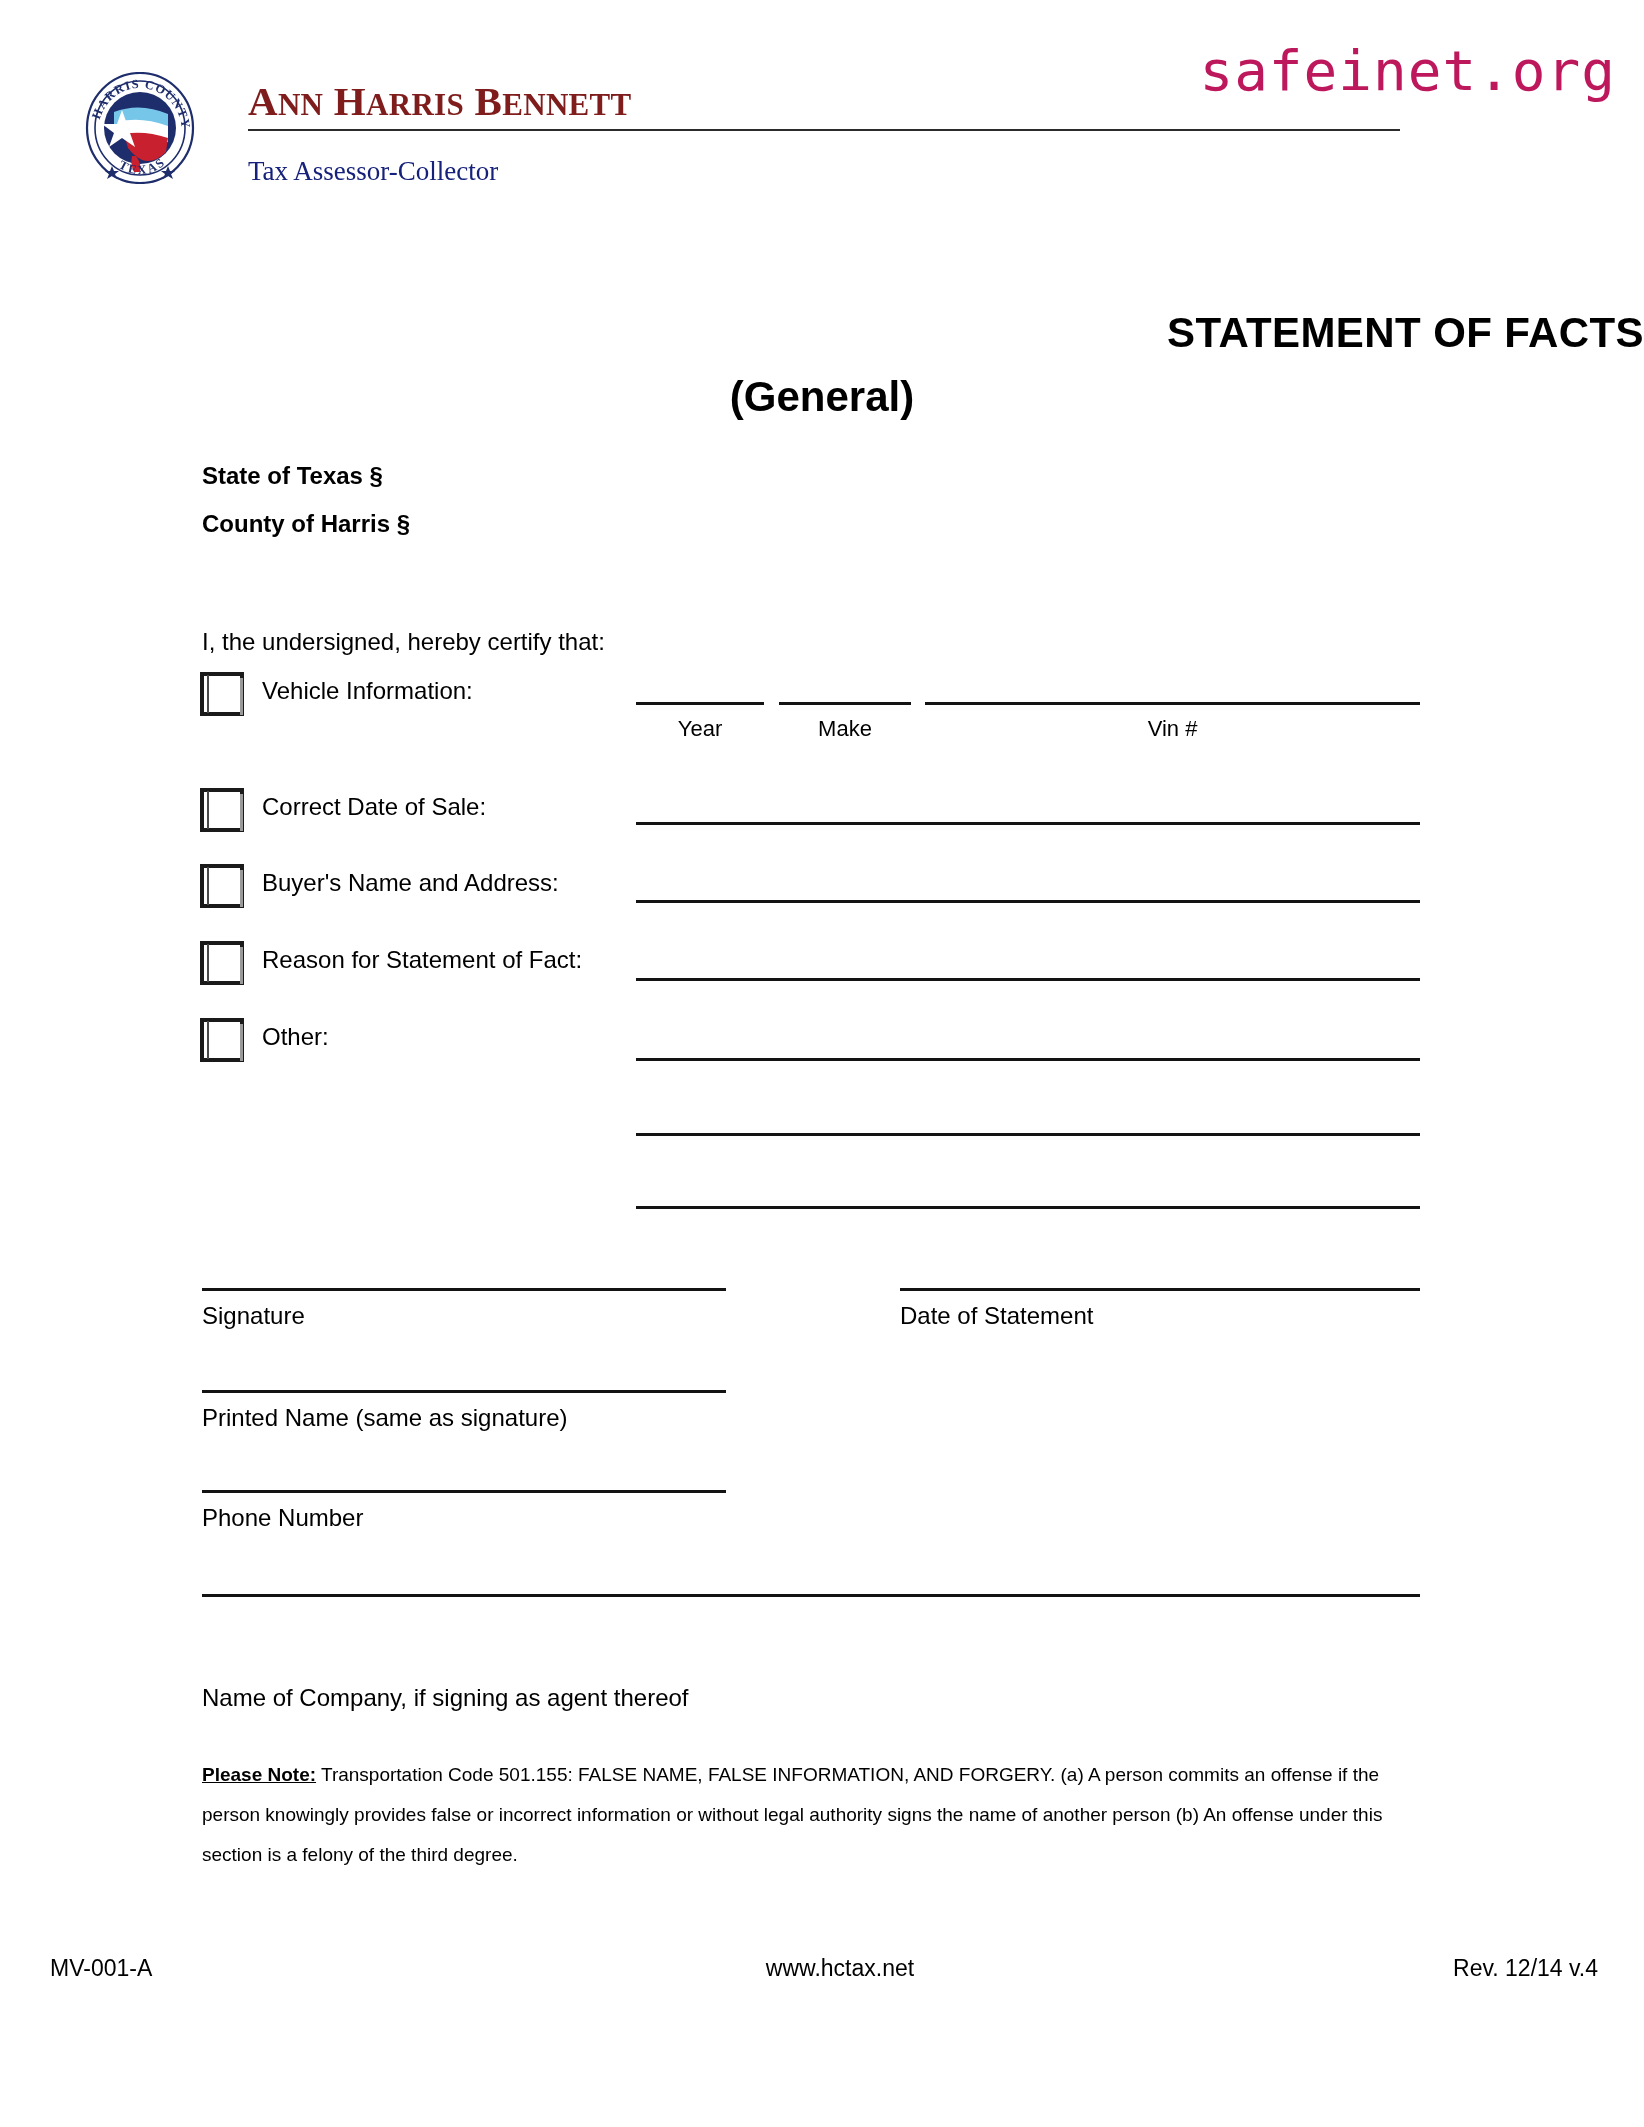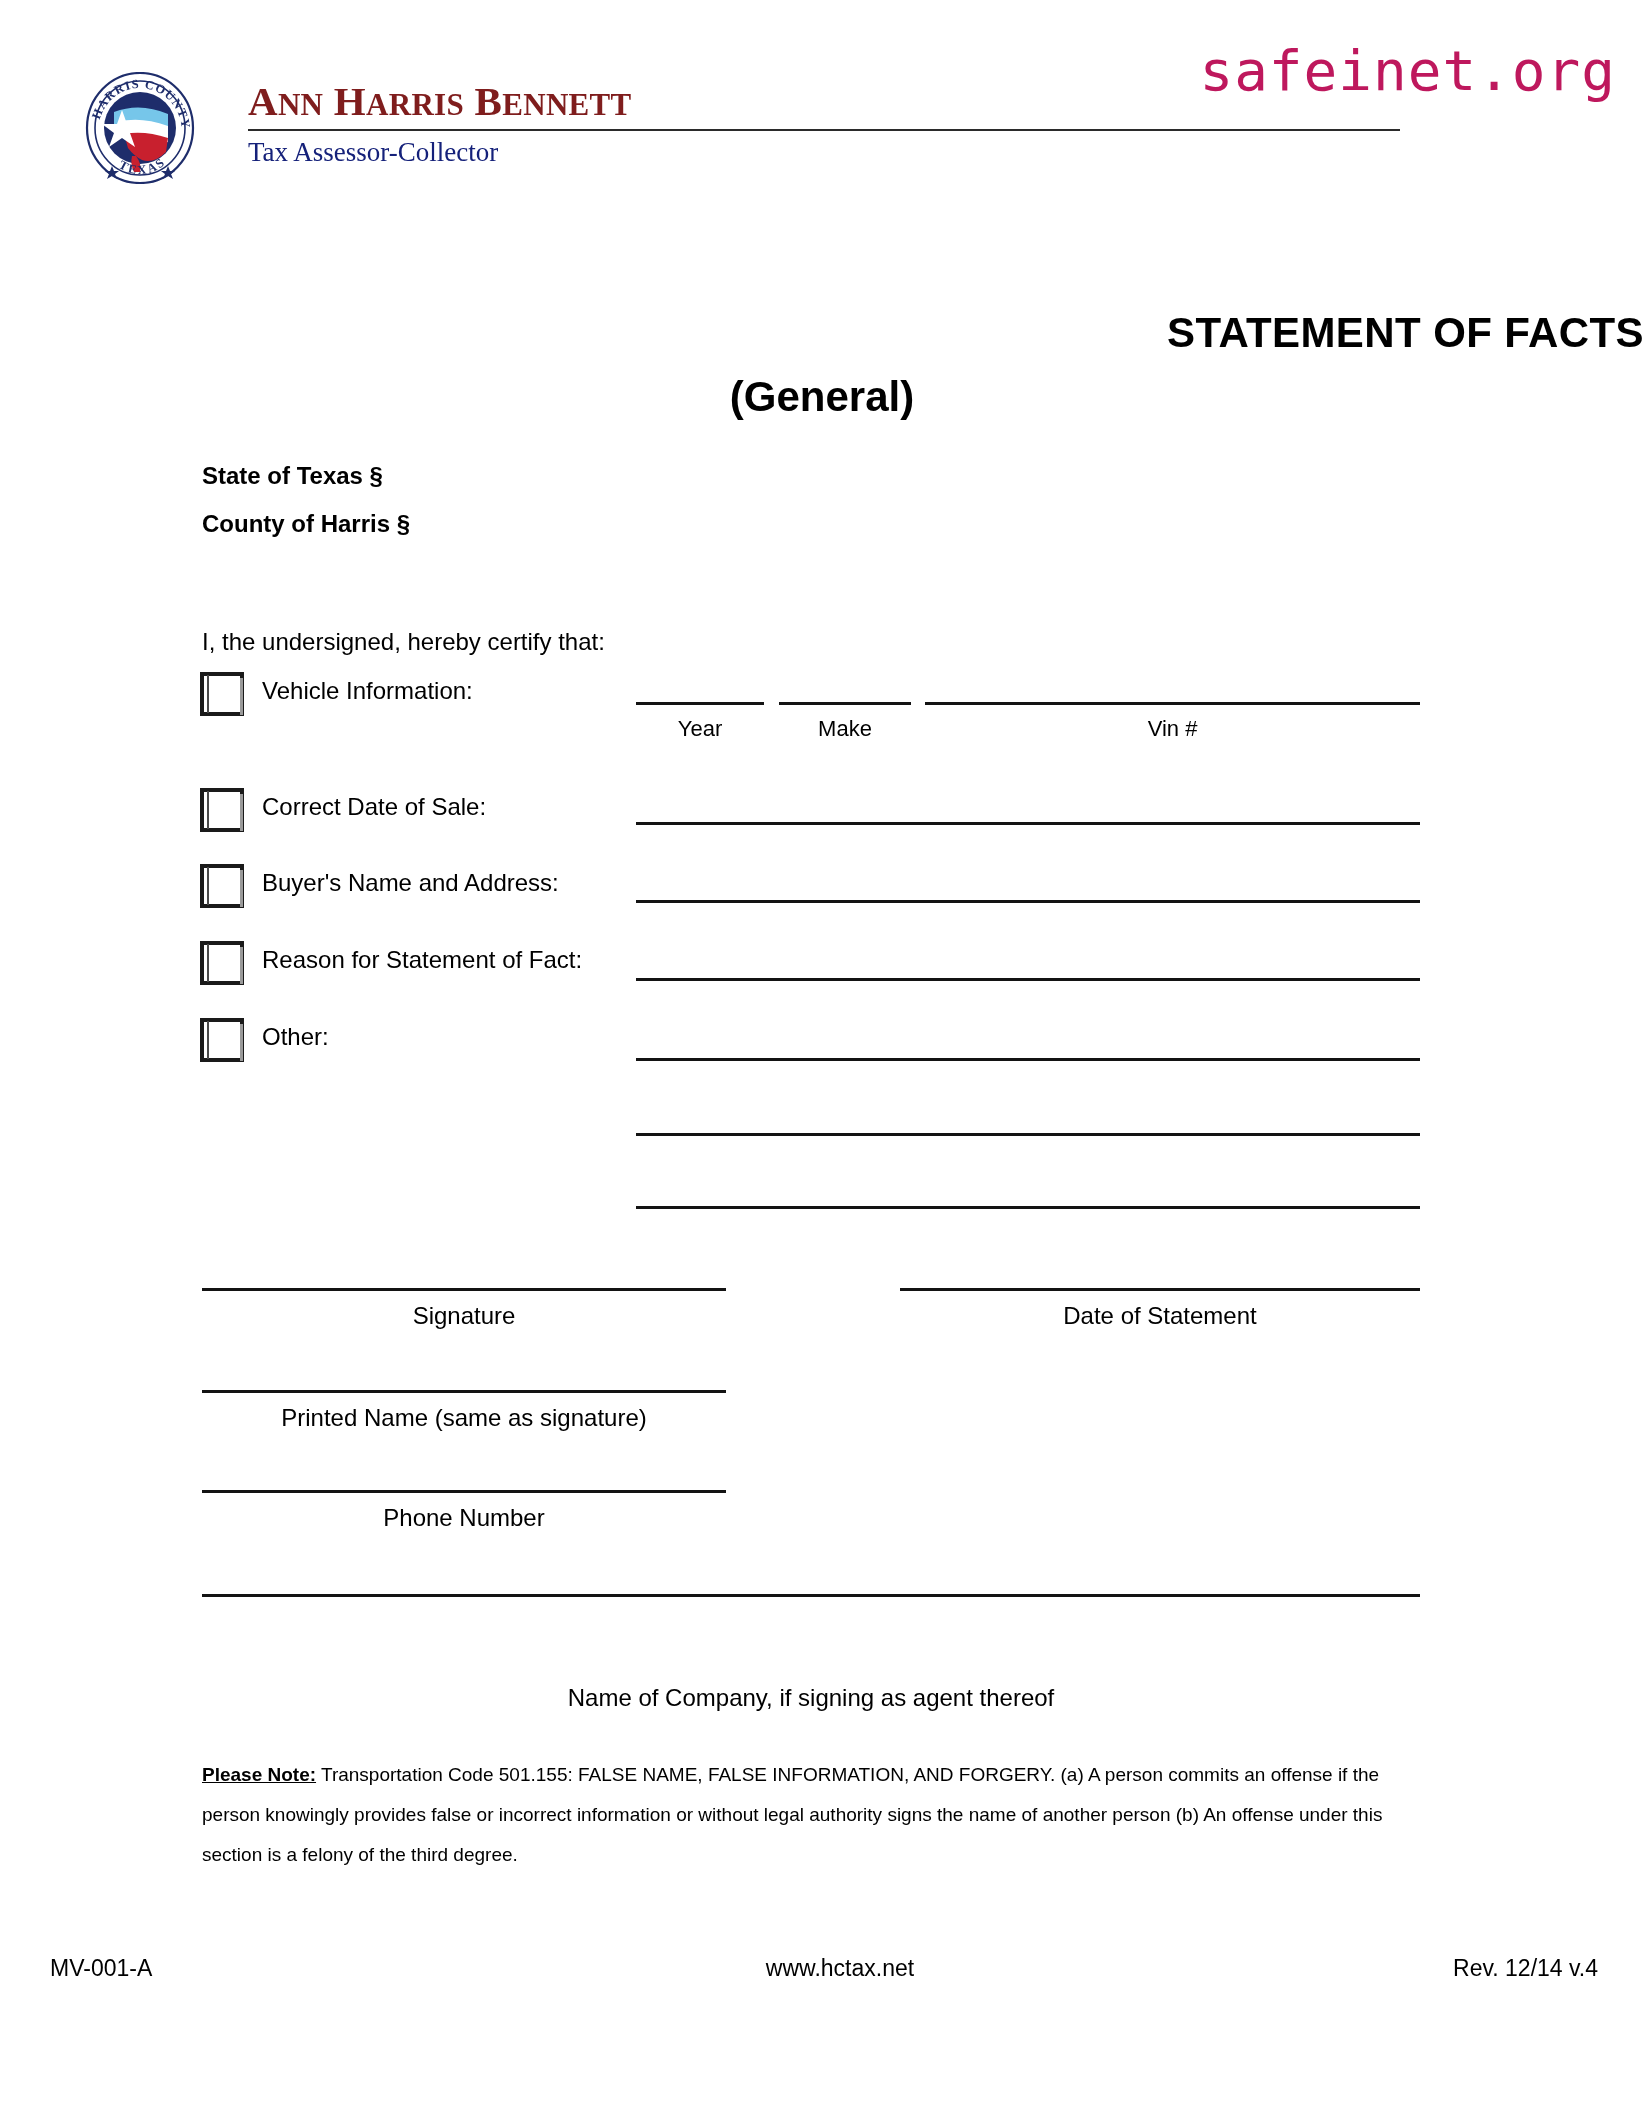--- a/index.html
+++ b/index.html
@@ -68,21 +68,21 @@
   .lh-rule {
     border-bottom: 2px solid #2b2b2b;
     margin-top: 1px;
     width: 1152px;
   }
   .lh-title {
     font-family: "Liberation Serif", serif;
     color: #15217a;
     font-size: 27px;
     line-height: 40px;
-    padding-top: 1px;
+    padding-top: 20px;
     white-space: nowrap;
   }
 
   
   .doc-title {
     position: absolute;
     left: 0;
     top: 308px;
     width: 1644px;
     text-align: right;
@@ -178,21 +178,21 @@
 
   
   .sigline {
     position: absolute;
     border-bottom: 3px solid #131313;
     height: 0;
   }
   .sigcap {
     position: absolute;
     font-size: 24px;
-    text-align: center;
+    text-align: left;
     white-space: nowrap;
   }
 
   
   .note {
     position: absolute;
     left: 202px;
     top: 1755px;
     width: 1225px;
     font-size: 19px;

